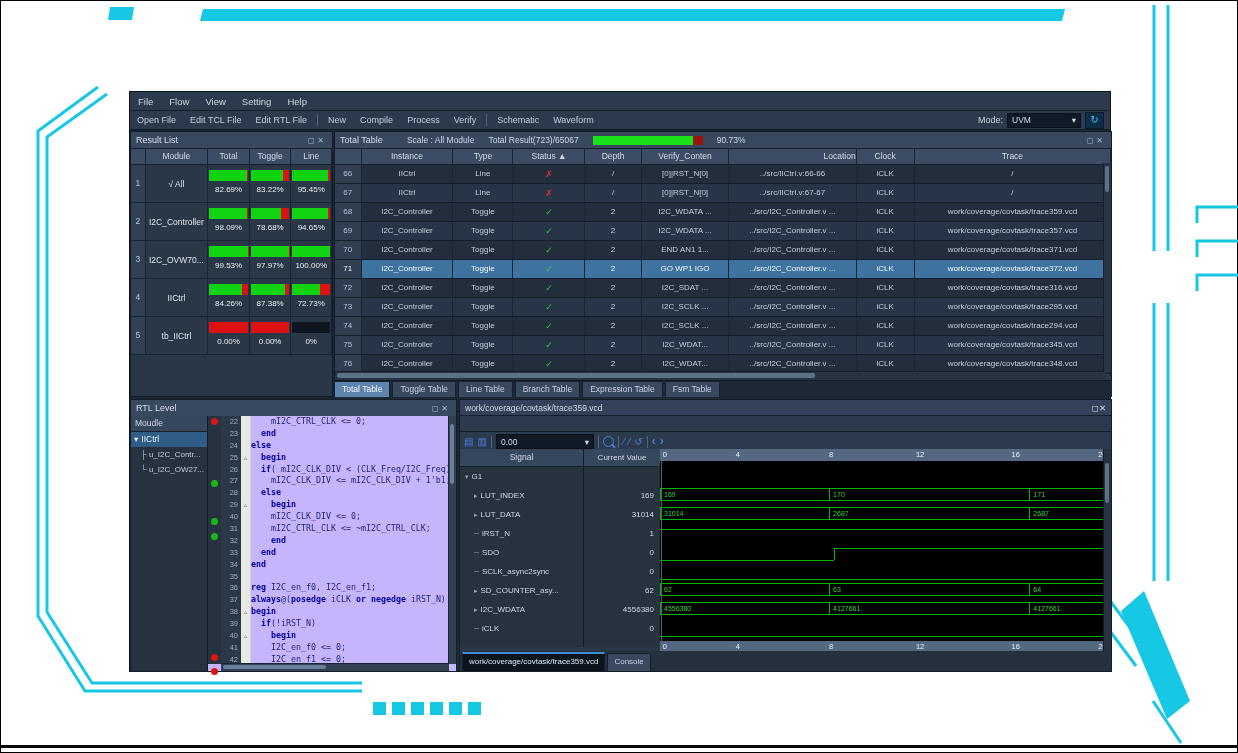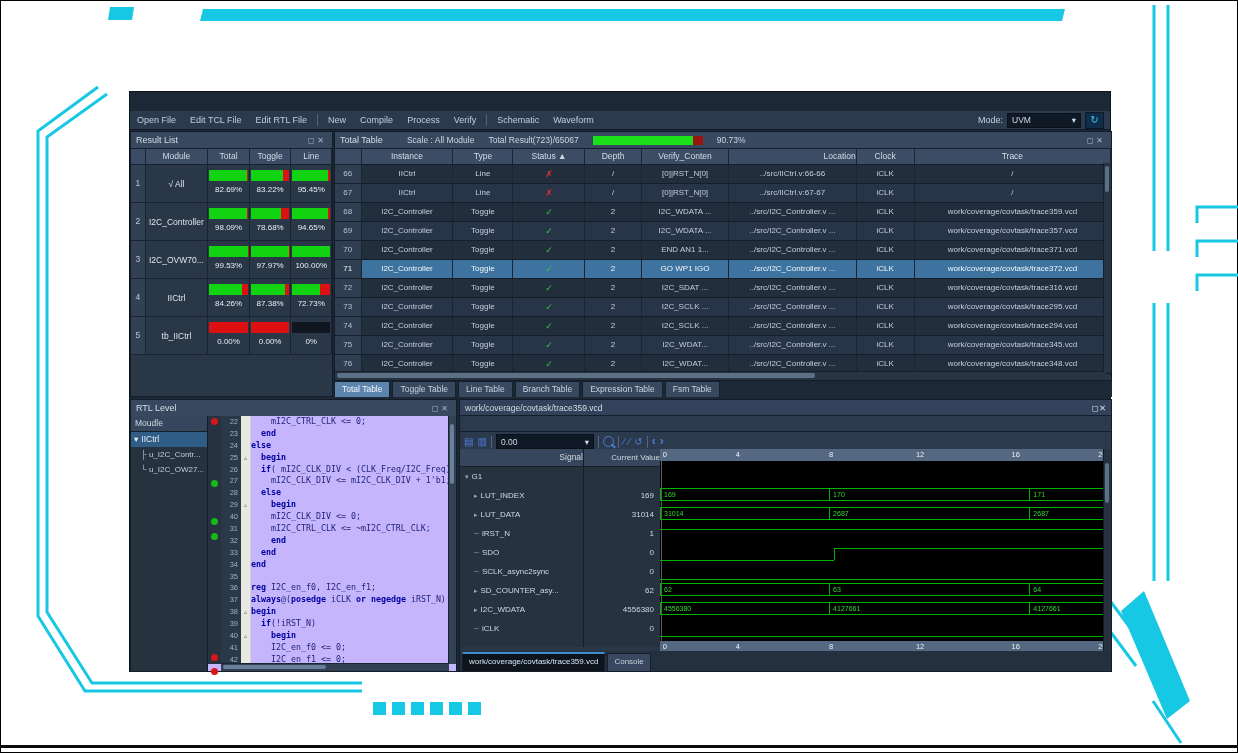--- a/index.html
+++ b/index.html
@@ -92,21 +92,21 @@
   .wv-title{height:15px;background:#33425a;display:flex;align-items:center;padding:0 5px;font-size:8.5px;color:#d3dde8;border-bottom:1px solid #141f2b}
   .wv-menu{height:15px;background:#2c3a4d;display:flex;align-items:center;border-bottom:1px solid #141f2b}
   .wv-tools{height:19px;background:#2c3a4d;display:flex;align-items:center;padding:0 4px;gap:4px;border-bottom:1px solid #101924}
   .wt-ico{color:#4d7edb;font-size:10px;line-height:15px}
   .wt-sep{width:1px;height:12px;background:#536580}
   .wt-time{width:88px;height:13px;background:#101a26;border:1px solid #0a111b;color:#cfd9e4;font-size:8.5px;display:flex;align-items:center;padding:0 4px;justify-content:space-between}
   .zoom-ico{width:9px;height:9px;border:1.5px solid #4d7edb;border-radius:50%;position:relative;display:inline-block}
   .zoom-ico::after{content:"";position:absolute;width:5px;height:1.5px;background:#4d7edb;transform:rotate(45deg);left:7px;top:8px}
   .sig-names{position:absolute;left:0;top:49px;width:123px;height:198px;background:#27323f;border-right:1px solid #121d29;overflow:hidden}
   .sig-vals{position:absolute;left:124px;top:49px;width:76px;height:198px;background:#27323f;border-right:1px solid #121d29;overflow:hidden}
-  .sig-h{height:17px;line-height:17px;background:#36465c;border-bottom:1px solid #16202d;font-size:8.5px;color:#d0dae5;text-align:right}
+  .sig-h{height:17px;line-height:17px;background:#36465c;border-bottom:1px solid #16202d;font-size:8.5px;color:#d0dae5;text-align:center}
   .sig-row{height:19px;line-height:19px;font-size:8px;color:#cdd8e4;white-space:nowrap;overflow:hidden;padding-left:5px}
   .sig-row .ex{color:#8fa3bb;margin-right:3px;font-size:7px}
   .sig-val{height:19px;line-height:19px;font-size:8px;color:#cdd8e4;text-align:right;padding-right:6px}
   .wave-canvas{position:absolute;left:200px;top:49px;width:445px;height:204px;background:#000}
   .ruler{position:absolute;left:0;width:100%;height:12px;background:#546882;overflow:hidden}
   .ruler span{position:absolute;top:0;font-size:7.5px;color:#eef3f9;line-height:12px}
   .wrow{position:absolute;left:0;width:100%;height:19px}
   .wband{position:absolute;left:0;right:0;top:3px;height:13px}
   .seg{position:absolute;top:0;height:13px;border-top:1px solid #00b400;border-bottom:1px solid #00b400;border-left:1px solid #00b400;box-sizing:border-box;overflow:hidden}
   .seg span{font-size:7px;color:#35d835;line-height:11px;padding-left:3px;display:block;white-space:nowrap}
@@ -148,20 +148,27 @@
       <rect x="410" y="701" width="13" height="13"></rect>
         <rect x="429" y="701" width="13" height="13"></rect>
       <rect x="448" y="701" width="13" height="13"></rect>
         <rect x="467" y="701" width="13" height="13"></rect>
     </g>
   </svg>
   <div class="bottom-black"></div>
 
   <div class="app">
 
+    <div class="menubar abs" id="menubar">
+        <span class="mi">File</span>
+        <span class="mi">Flow</span>
+        <span class="mi">View</span>
+        <span class="mi">Setting</span>
+        <span class="mi">Help</span>
+      </div>
 
     <div class="toolbar abs" id="toolbar">
         <span class="tb">Open File</span>
         <span class="tb">Edit TCL File</span>
         <span class="tb">Edit RTL File</span>
         <span class="sep"></span>
         <span class="tb">New</span>
         <span class="tb">Compile</span>
         <span class="tb">Process</span>
         <span class="tb">Verify</span>

